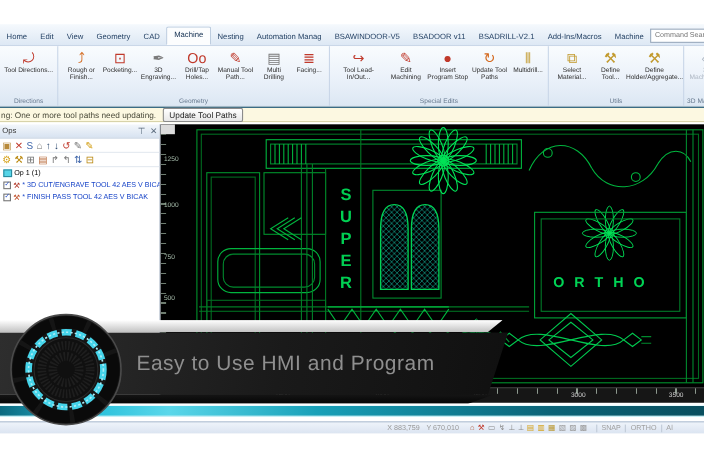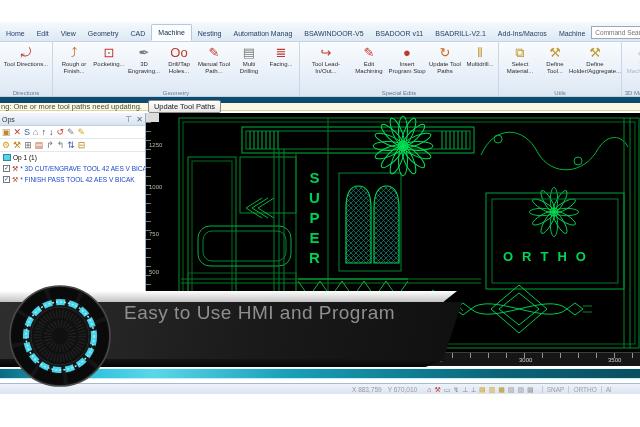--- a/index.html
+++ b/index.html
@@ -30,21 +30,21 @@
   .rbtn.narrow{width:32px;}
   .rbtn.wide{width:48px;}
   .ric{font-size:13px;line-height:15px;height:16px;}
   .rlbl{font-size:6px;line-height:7px;text-align:center;color:#2e2e2e;white-space:normal;}
   .c-red{color:#c0392b;} .c-org{color:#d4691e;} .c-gold{color:#c29a2e;}
   .c-grey{color:#7a7a7a;}
   .rbtn.disabled .ric,.rbtn.disabled .rlbl{color:#adb6c2;}
 
   
   .warnbar{position:absolute;left:0;top:97px;width:640px;height:14px;background:#fcf8e1;
-           border-top:6px solid #0c4a6e;border-bottom:1px solid #d8d3a9;
+           border-top:1px solid #0c4a6e;border-bottom:1px solid #d8d3a9;
            display:flex;align-items:center;font-size:7.5px;color:#4a4a3a;}
   .warnbar .wtext{margin-left:1px;white-space:nowrap;}
   .warnbtn{margin-left:6px;border:1px solid #8b8b8b;border-radius:2px;
            background:linear-gradient(#ffffff,#e7e7e7);padding:1px 5px;font-size:7.5px;color:#222;}
 
   
   .treepanel{position:absolute;left:0;top:113px;width:146px;height:253px;background:#fff;
              border-right:1px solid #9fadc0;overflow:hidden;}
   .ptitle{height:13px;background:linear-gradient(#f3f7fb,#d8e3f1);border-bottom:1px solid #c2cfe0;
           display:flex;align-items:center;font-size:7px;color:#333;padding:0 2px;}
@@ -91,21 +91,21 @@
   .sttoggles{display:flex;margin-left:8px;}
   .sttoggles span{padding:0 4px;border-left:1px solid #c0cad8;color:#a0a0a0;}
 
   
   .banner-light{position:absolute;left:0;top:291px;width:457px;height:11px;z-index:5;
                 background:linear-gradient(#ffffff,#c2c2c2);
                 clip-path:polygon(0 0,100% 0,97% 100%,0 100%);}
   .banner-dark{position:absolute;left:0;top:302px;width:462px;height:57px;z-index:5;
                background:linear-gradient(100deg,#2e2e2e,#1a1a1a 55%,#101010);
                clip-path:polygon(0 0,100% 0,96% 100%,0 100%);
-               display:flex;align-items:flex-start;}
+               display:flex;align-items:center;}
   .banner-dark .btext{margin-left:124px;font-size:19px;color:#8f8f8f;letter-spacing:.5px;}
   .banner-shadow{position:absolute;left:0;top:359px;width:448px;height:8px;z-index:5;
                  background:linear-gradient(#141414,#050505);
                  clip-path:polygon(0 0,100% 0,95% 100%,0 100%);}
   .knob{position:absolute;left:8px;top:284px;width:104px;height:104px;z-index:7;}
 </style>
 </head>
 <body>
 
 <div class="frame">

